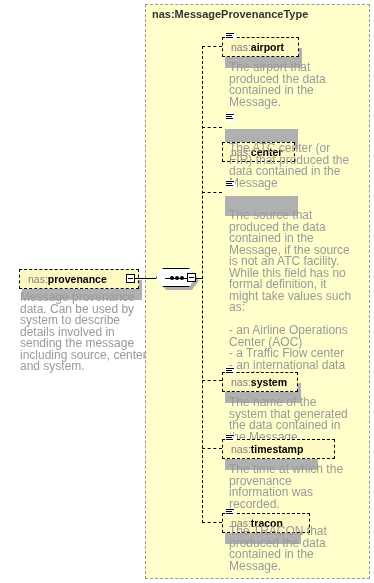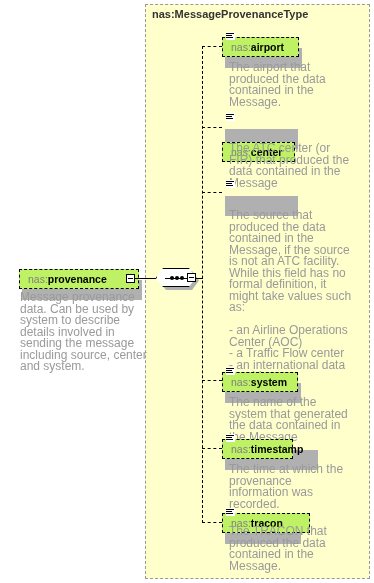--- a/index.html
+++ b/index.html
@@ -30,21 +30,21 @@
     letter-spacing:0px;
     white-space:nowrap;
     text-align:right;
   }
 
   
   .elem{
     position:absolute;
     box-sizing:border-box;
     border:1px dashed #000000;
-    background:#bef264;
+    background:#fef9c3;
     height:20px;
     line-height:18px;
     font-size:10.5px;
     white-space:nowrap;
     padding:0 7px 0 8px;
   }
   .elem .ns{color:#808080;}
   .elem .nm{color:#000000;font-weight:bold;}
   .elem-shadow{
     position:absolute;
@@ -196,21 +196,21 @@
   </div>
   <div class="doc-glyph" style="left:226px;top:367px;">
     <i></i>
       <i></i>
       <i></i>
   </div>
   <div class="doc" style="left:229px;top:397px;width:122px;">The name of the system that generated the data contained in the Message</div>
 
   <div class="hdash" style="left:202px;top:448px;width:20px;"></div>
   <div class="elem-shadow" style="left:225px;top:450px;width:93px;"></div>
-  <div class="elem" style="left:222px;top:439px;width:71px;">
+  <div class="elem" style="left:222px;top:439px;width:113px;">
     <span class="ns">nas:</span><span class="nm">timestamp</span>
   </div>
   <div class="doc-glyph" style="left:226px;top:434px;">
     <i></i>
       <i></i>
       <i></i>
   </div>
   <div class="doc" style="left:229px;top:464px;width:122px;">The time at which the provenance information was recorded.</div>
 
   <div class="hdash" style="left:202px;top:522px;width:20px;"></div>

